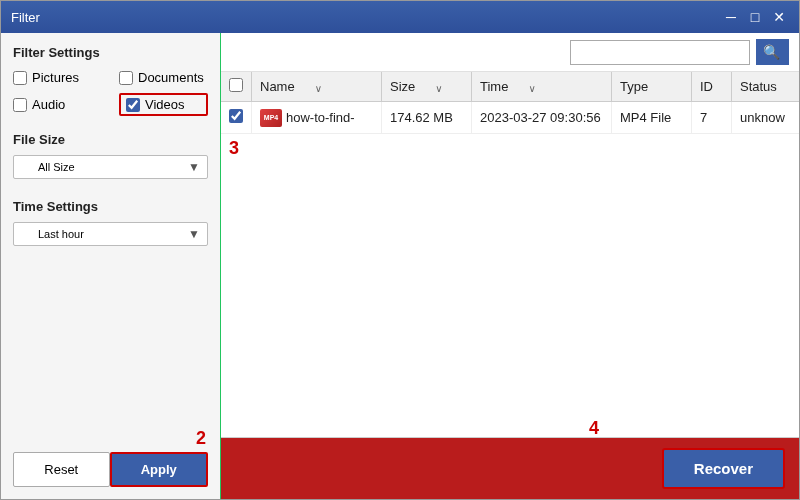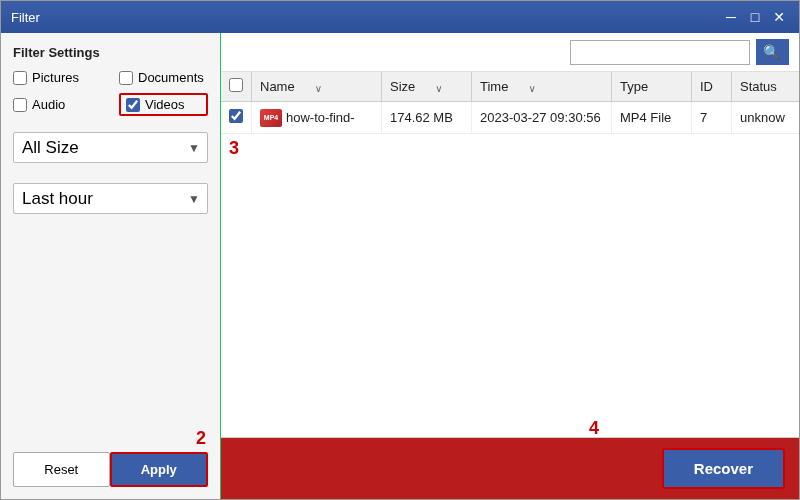--- a/index.html
+++ b/index.html
@@ -55,22 +55,22 @@
 
     .emails-row { display: flex; align-items: center; gap: 5px; margin-bottom: 16px; font-size: 13px; cursor: pointer; }
     .emails-row input[type="checkbox"] { width: 14px; height: 14px; cursor: pointer; }
 
     .divider-section { margin-top: 4px; }
     .file-size-title { font-weight: bold; margin-bottom: 8px; color: #222; }
     .select-box {
       width: 100%;
       border: 1px solid #bbb;
       background: white;
-      padding: 5px 8px;
-      font-size: 17px;
+      padding: 5px 24px;
+      font-size: 11px;
       cursor: pointer;
       appearance: none;
       -webkit-appearance: none;
       position: relative;
       border-radius: 2px;
     }
     .select-wrapper { position: relative; margin-bottom: 16px; }
     .select-arrow {
       position: absolute;
       right: 8px;
@@ -262,33 +262,35 @@
           <span>Audio</span>
         </label>
         <label class="checkbox-item videos-item">
           <input type="checkbox" checked="" style="">
           <span>Videos</span>
         </label>
       </div>
 
 
       <div class="divider-section">
+        <div class="file-size-title">File Size</div>
         <div class="select-wrapper">
           <select class="select-box">
             <option>All Size</option>
             <option>&lt; 1 MB</option>
             <option>1 MB - 10 MB</option>
             <option>10 MB - 100 MB</option>
             <option>&gt; 100 MB</option>
           </select>
           <span class="select-arrow">▼</span>
         </div>
       </div>
 
       <div class="divider-section">
+        <div class="time-settings-title">Time Settings</div>
         <div class="select-wrapper">
           <select class="select-box">
             <option>Last hour</option>
             <option>Last day</option>
             <option>Last week</option>
             <option>Last month</option>
             <option>All time</option>
           </select>
           <span class="select-arrow">▼</span>
         </div>

